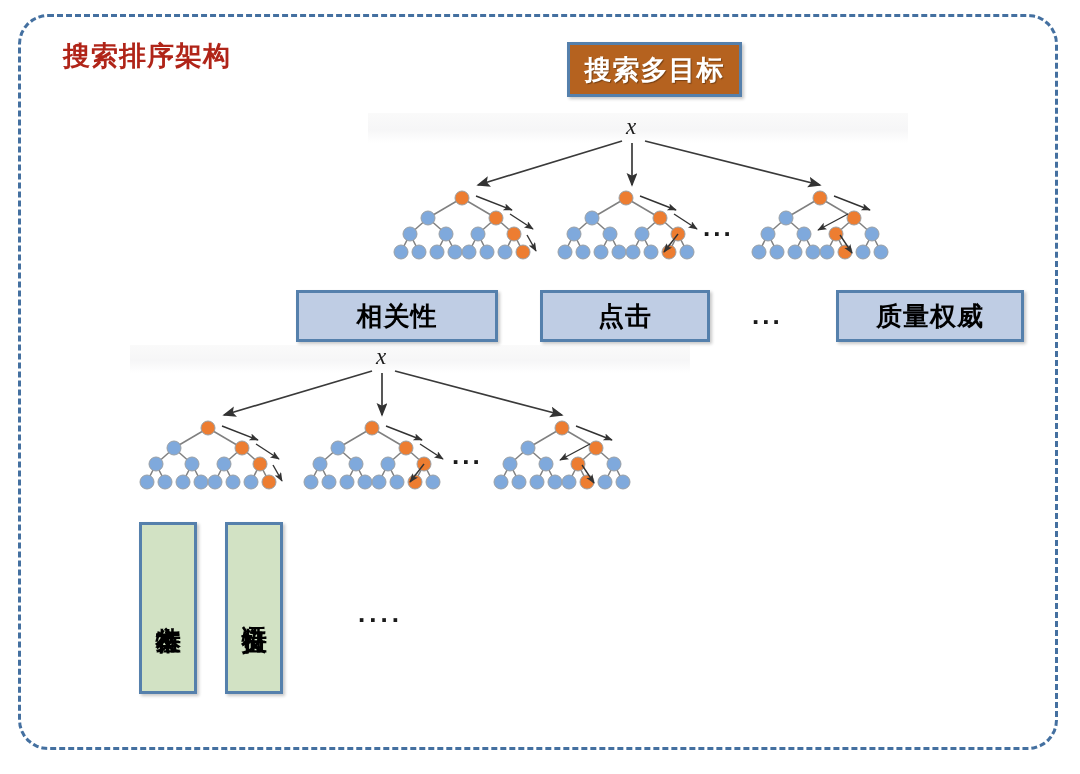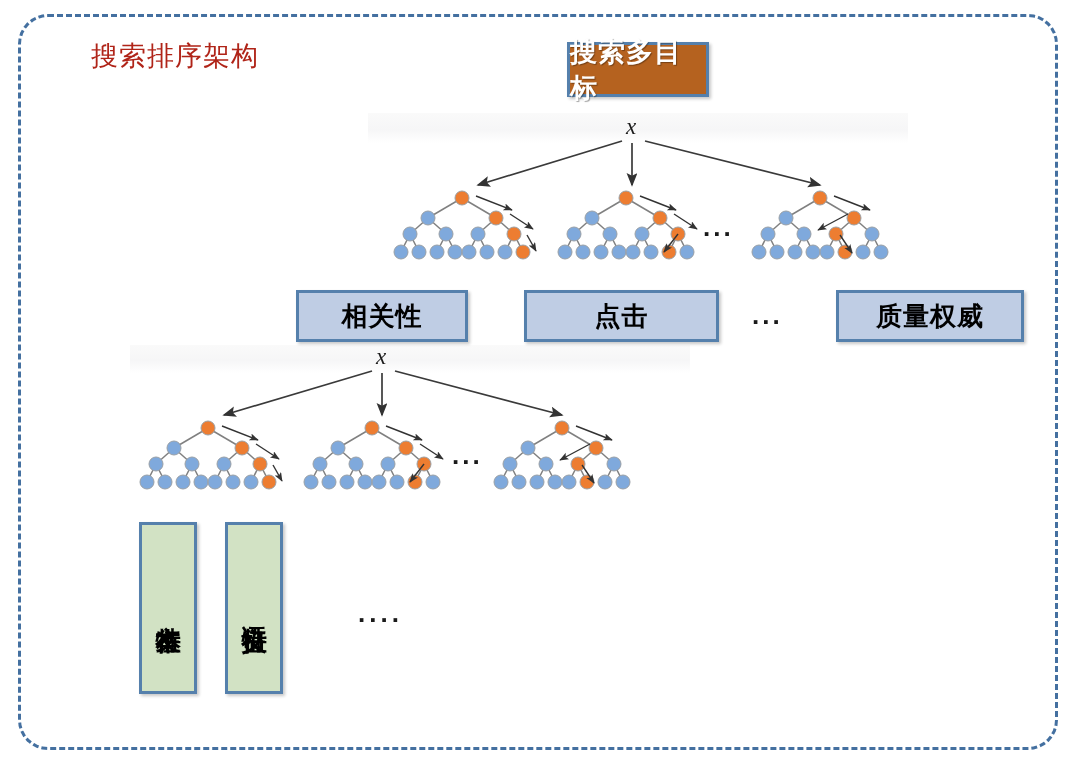--- a/index.html
+++ b/index.html
@@ -25,25 +25,24 @@
     box-sizing: border-box;
     border: 3px dashed #4470A0;
     border-radius: 30px;
   }
   
   #page-title {
     position: absolute;
     left: 63px;
     top: 38px;
     font-size: 27px;
-    font-weight: normal;
+    font-weight: bold;
     color: #B02418;
     letter-spacing: 1px;
     white-space: nowrap;
-    margin-left: 28px;
   }
   
   .tree-band {
     position: absolute;
     background: linear-gradient(to bottom, #fafafa 0%, #f6f6f7 55%, #ffffff 100%);
   }
   #band-top  { left: 368px; top: 113px; width: 540px; height: 30px; }
   #band-bot  { left: 130px; top: 345px; width: 560px; height: 28px; }
 
   
@@ -74,23 +73,23 @@
   .box-green {
     background: #D2E2C4;
     border: 3px solid #5580AC;
     font-size: 25px;
     line-height: 1.18;
     letter-spacing: 1px;
     writing-mode: vertical-rl;
     text-orientation: upright;
   }
   
-  #box-top      { left: 567px; top: 42px;  width: 142px; height: 55px; }
-  #box-rel      { left: 296px; top: 290px; width: 172px; height: 52px; }
-  #box-click    { left: 524px; top: 290px; width: 195px; height: 52px; }
+  #box-top      { left: 567px; top: 42px;  width: 175px; height: 55px; }
+  #box-rel      { left: 296px; top: 290px; width: 202px; height: 52px; }
+  #box-click    { left: 540px; top: 290px; width: 170px; height: 52px; }
   #box-quality  { left: 836px; top: 290px; width: 188px; height: 52px; }
   #box-text     { left: 139px; top: 522px; width: 58px;  height: 172px; }
   #box-semantic { left: 225px; top: 522px; width: 58px;  height: 172px; }
 
   
   .ellipsis {
     position: absolute;
     color: #1a1a1a;
     font-weight: bold;
     font-family: "Liberation Sans", sans-serif;

